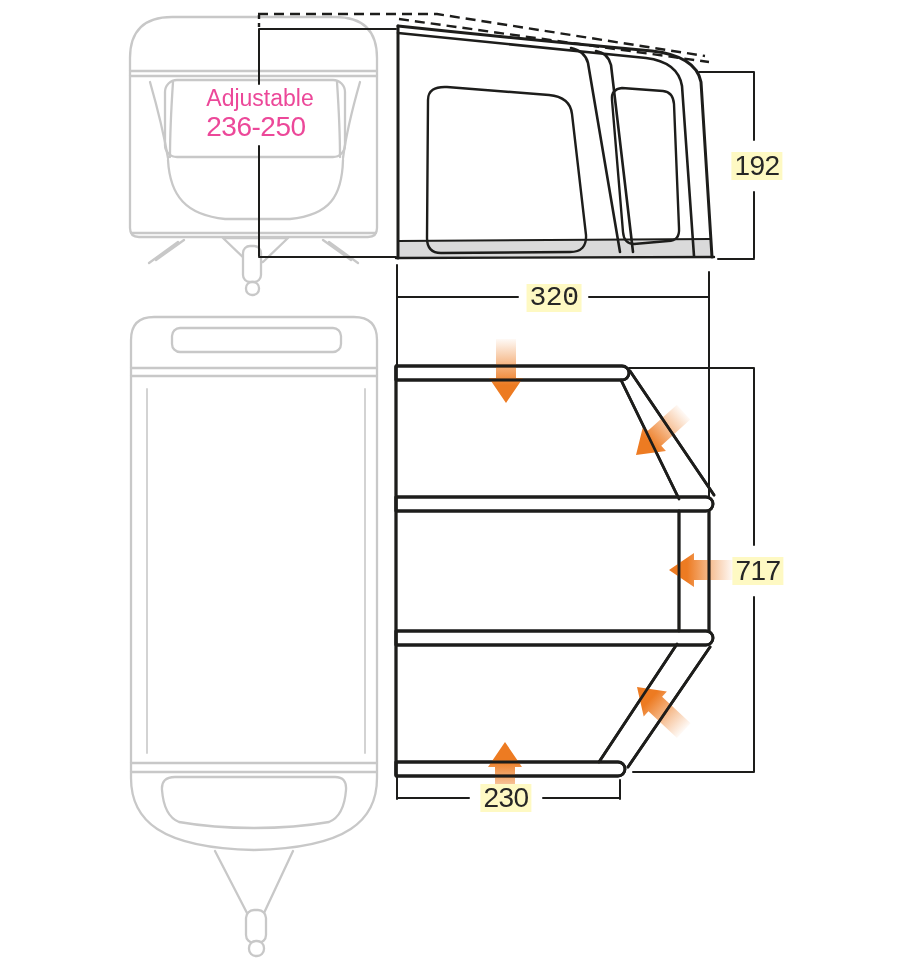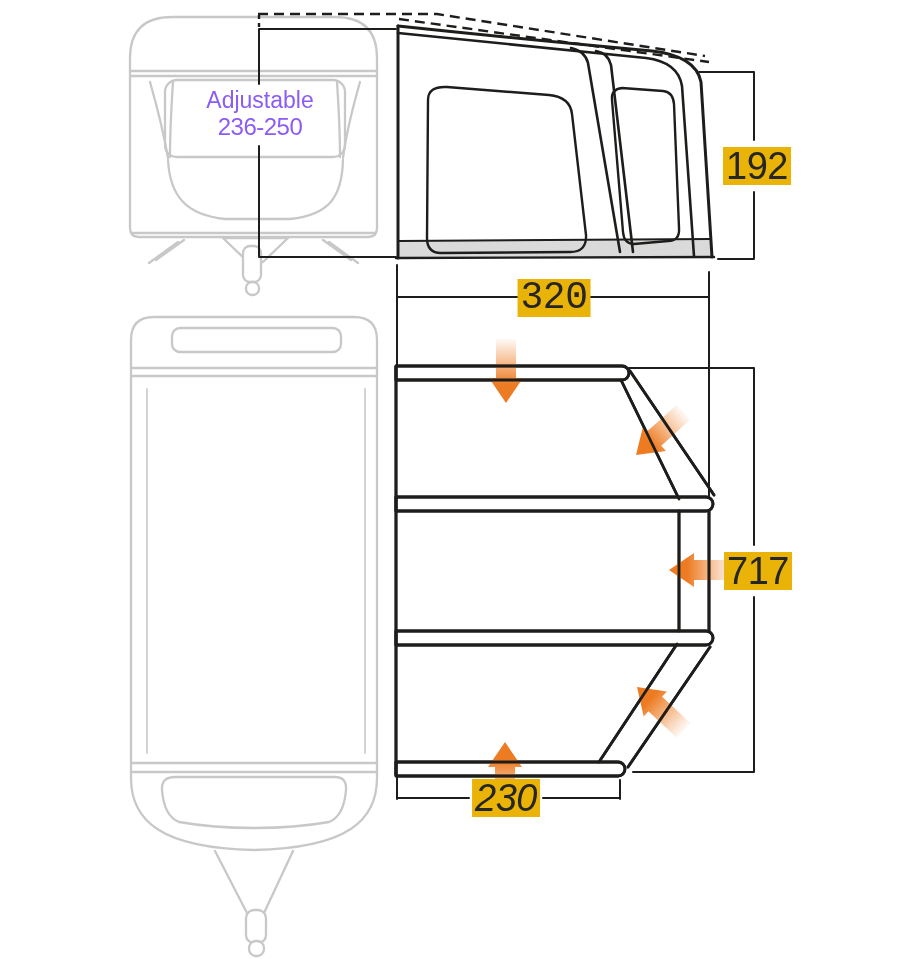--- a/index.html
+++ b/index.html
@@ -7,40 +7,40 @@
     position:relative;
     width:900px;height:959px;
     background:#ffffff;
     font-family:"Liberation Sans", sans-serif;
     overflow:hidden;
   }
   .canvas svg{position:absolute;left:0;top:0;}
   .dim-label{
     position:absolute;
     transform:translate(-50%,-50%);
-    font-size:38px;
+    font-size:28px;
     color:#262626;
     letter-spacing:-0.5px;
     white-space:nowrap;
-    background:#eab308;
+    background:#fef9c3;
     padding:0 3px;
     line-height:1;
   }
   .adj-label{
     position:absolute;
     transform:translate(-50%,-50%);
-    text-align:center;
-    color:#8b5cf6;
+    text-align:left;
+    color:#ec4899;
     white-space:nowrap;
     background:#ffffff;
     padding:0 4px;
     line-height:1;
   }
   .adj-label .l1{font-size:23px;display:block;margin-bottom:3px;}
-  .adj-label .l2{font-size:24px;display:block;letter-spacing:-0.5px;}
+  .adj-label .l2{font-size:28px;display:block;letter-spacing:-0.5px;}
 </style>
 </head>
 <body>
 
 <div class="canvas">
 
 <svg width="900" height="959" viewBox="0 0 900 959">
   <defs>
     <linearGradient id="agrad" gradientUnits="userSpaceOnUse" x1="0" y1="-64" x2="0" y2="-18">
       <stop offset="0" stop-color="#ED7B22" stop-opacity="0.04"></stop>
@@ -179,15 +179,15 @@
 </svg>
 
 <div class="adj-label" style="left:260px;top:114px;">
   <span class="l1">Adjustable</span>
   <span class="l2">236-250</span>
 </div>
 
 <div class="dim-label" style="left:757px;top:166px;">192</div>
 <div class="dim-label" style="left:554px;top:298px;font-family:Liberation Mono, monospace;">320</div>
 <div class="dim-label" style="left:758px;top:571px;">717</div>
-<div class="dim-label" style="left:506px;top:798px;font-style:italic;">230</div>
+<div class="dim-label" style="left:506px;top:798px;">230</div>
 
 </div>
 
 </body></html>

